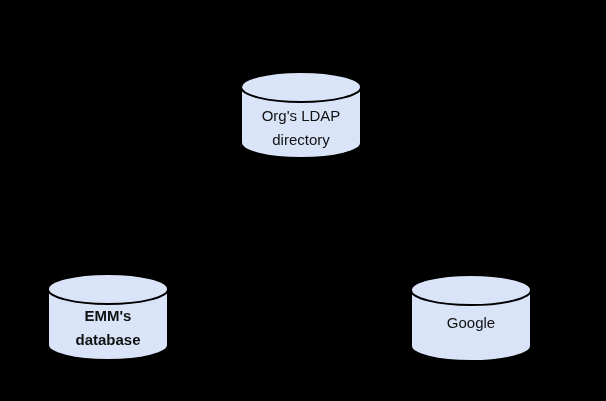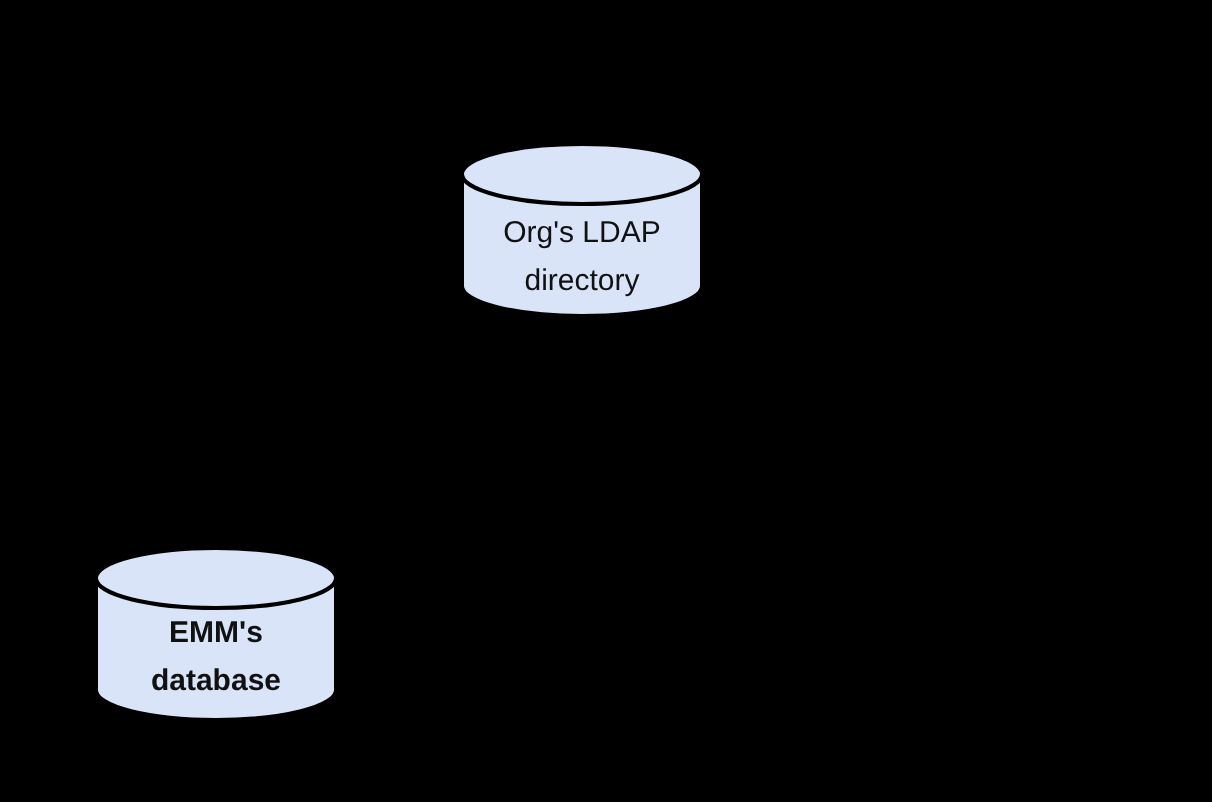--- a/index.html
+++ b/index.html
@@ -26,21 +26,21 @@
   }
   .node svg {
     display: block;
     width: 122px;
     height: 90px;
   }
   .node text {
     font-family: "Liberation Sans", sans-serif;
     font-size: 15px;
   }
-  #node-org-ldap { left: 230px; top: 70px; }
+  #node-org-ldap { left: 240px; top: 70px; }
   #node-emm      { left: 47px;  top: 272px; font-weight: bold; }
   #node-google   { left: 410px; top: 273px; }
 </style>
 </head>
 <body style="background: rgb(0, 0, 0);">
 
 <div class="canvas">
 
   <div class="node" id="node-org-ldap">
     <svg viewBox="0 0 122 90">
@@ -53,14 +53,21 @@
 
   <div class="node" id="node-emm">
     <svg viewBox="0 0 122 90">
       <path d="M1 17 A60 15 0 0 1 121 17 L121 73 A60 15 0 0 1 1 73 Z" stroke-width="2" fill="#d9e4f8" stroke="#000000"></path>
       <path d="M1 17 A60 15 0 0 0 121 17" fill="none" stroke-width="2" stroke="#000000"></path>
       <text x="61" y="49" text-anchor="middle" fill="#111111">EMM's</text>
       <text x="61" y="73" text-anchor="middle" fill="#111111">database</text>
     </svg>
   </div>
 
+  <div class="node" id="node-google">
+    <svg viewBox="0 0 122 90">
+      <path d="M1 17 A60 15 0 0 1 121 17 L121 73 A60 15 0 0 1 1 73 Z" stroke-width="2" fill="#d9e4f8" stroke="#000000"></path>
+      <path d="M1 17 A60 15 0 0 0 121 17" fill="none" stroke-width="2" stroke="#000000"></path>
+      <text x="61" y="55" text-anchor="middle" fill="#111111">Google</text>
+    </svg>
+  </div>
 
 </div>
 
 </body></html>

